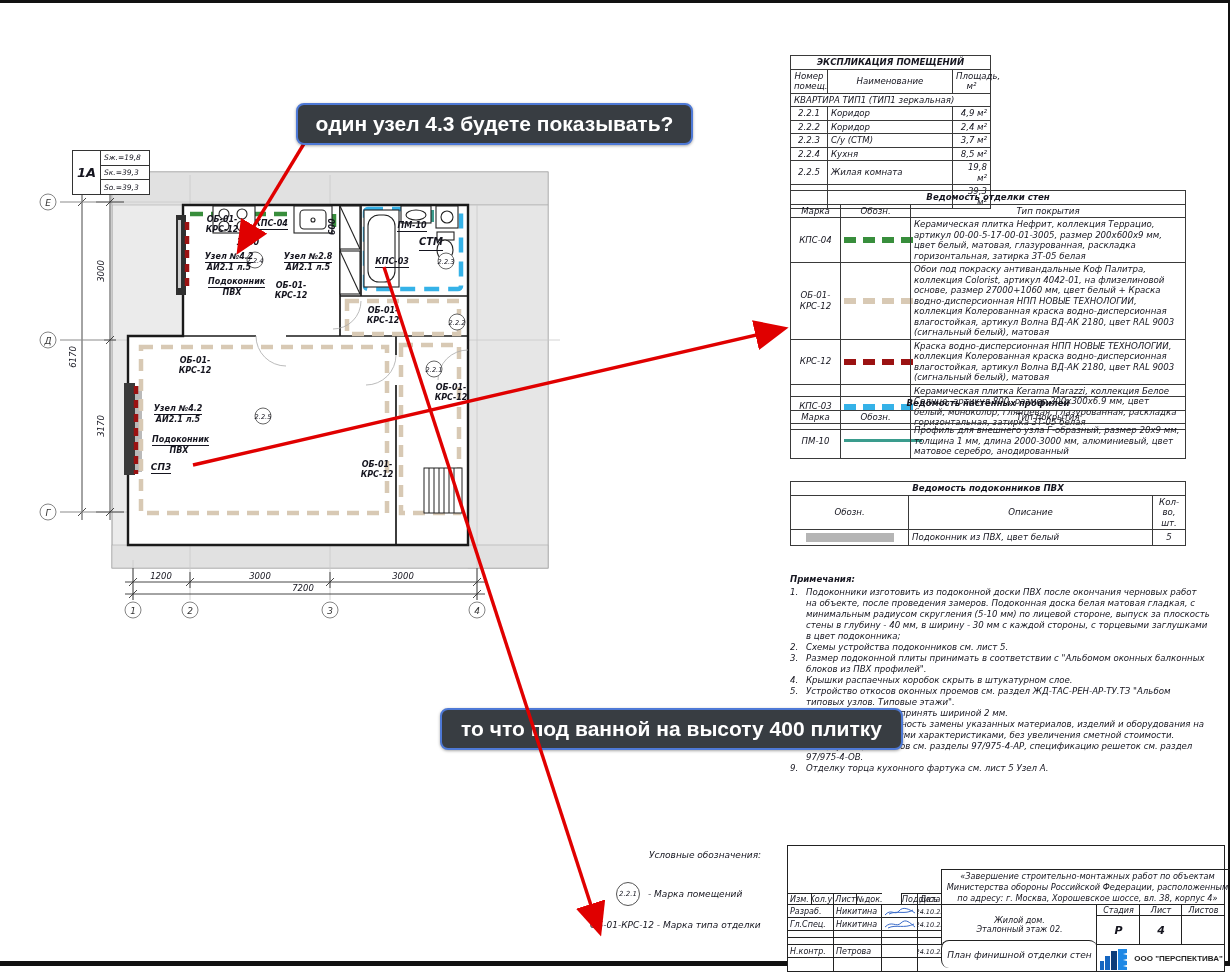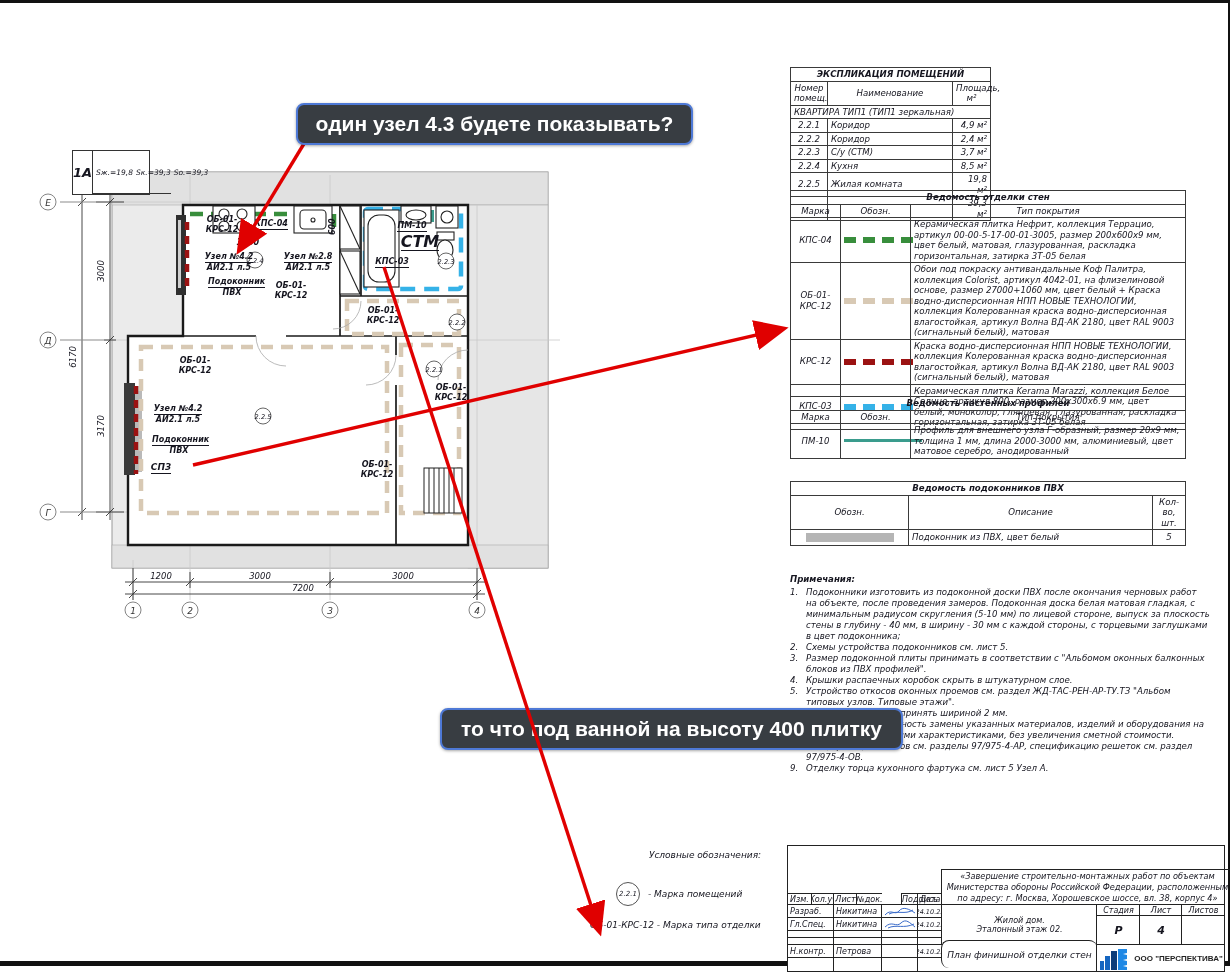--- a/index.html
+++ b/index.html
@@ -4,21 +4,21 @@
 <style>
   html,body{margin:0;padding:0;background:#fff;}
   #page{position:relative;width:1230px;height:979px;background:#fff;overflow:hidden;
         font-family:"DejaVu Sans",sans-serif;color:#15151f;}
   .frame-top{position:absolute;left:0;top:0;width:1230px;height:3px;background:#111;}
   .frame-bottom{position:absolute;left:0;top:961px;width:1230px;height:5px;background:#111;}
   .frame-right{position:absolute;right:0;top:0;width:2px;height:966px;background:#111;}
   .lbl{position:absolute;z-index:2;font-style:italic;font-weight:600;font-size:8px;
        line-height:9.5px;text-align:center;color:#15151f;white-space:normal;}
   .lbl .u{border-bottom:1px solid #15151f;display:inline-block;padding-bottom:0px;}
-  .lbl.big{font-size:16px;line-height:16px;}
+  .lbl.big{font-size:10px;line-height:16px;text-align:right;}
 
   
   .cadtable{position:absolute;z-index:2;border-collapse:collapse;table-layout:fixed;
             font-style:italic;font-size:8.6px;line-height:10.5px;color:#15151f;}
   .cadtable td{border:1px solid #3a3a3a;padding:1px 3px;vertical-align:middle;}
   .cadtable .tt{text-align:center;font-weight:600;}
   .cadtable .hd{text-align:center;}
   .cadtable .ctr{text-align:center;}
   .cadtable .rt{text-align:right;}
   .sw{height:6px;margin:2px auto;width:72px;}
@@ -50,21 +50,21 @@
   #legend .lt{text-align:center;margin-bottom:22px;}
   .leg-row{display:flex;align-items:center;margin-bottom:14px;}
   .leg-circ{width:22px;height:22px;border:1px solid #555;border-radius:50%;display:flex;
             align-items:center;justify-content:center;font-size:7px;margin:0 8px 0 26px;flex:0 0 22px;}
 
   
   #stamp1a{position:absolute;left:72px;top:150px;width:76px;height:43px;z-index:2;display:flex;
            border:1.3px solid #333;background:#fff;font-style:italic;}
   #stamp1a .code{width:27px;border-right:1.3px solid #333;display:flex;align-items:center;
                  justify-content:center;font-size:13px;font-weight:600;}
-  #stamp1a .svals{flex:1;display:flex;}
+  #stamp1a .svals{flex:1;display:flex;flex-direction:column;}
   #stamp1a .svals div{flex:1;border-bottom:1px solid #333;font-size:7.5px;display:flex;
                       align-items:center;padding-left:3px;}
   #stamp1a .svals div:last-child{border-bottom:none;}
 
   
   #tb{position:absolute;left:787px;top:845px;width:436px;height:125px;z-index:2;
       border:1.6px solid #222;background:#fff;font-style:italic;font-size:8px;color:#15151f;}
   #tb .cell{position:absolute;border-left:1px solid #222;border-top:1px solid #222;
             display:flex;align-items:center;justify-content:center;text-align:center;overflow:hidden;}
   #tb .nb{border:none;}
@@ -284,21 +284,21 @@
 
   <div id="stamp1a">
     <div class="code">1А</div>
     <div class="svals">
       <div>Sж.=19,8</div>
       <div>Sк.=39,3</div>
       <div>Sо.=39,3</div>
     </div>
   </div>
 
-  <table class="cadtable" style="left:790px;top:67px;width:200px;border-radius:25px;">
+  <table class="cadtable" style="left:790px;top:55px;width:200px;border-radius:25px;">
     <colgroup>
         <col style="width:37px">
         <col style="width:125px">
         <col style="width:38px">
       </colgroup>
     <tbody>
         <tr>
           <td colspan="3" class="tt">ЭКСПЛИКАЦИЯ ПОМЕЩЕНИЙ</td>
         </tr>
     <tr>

